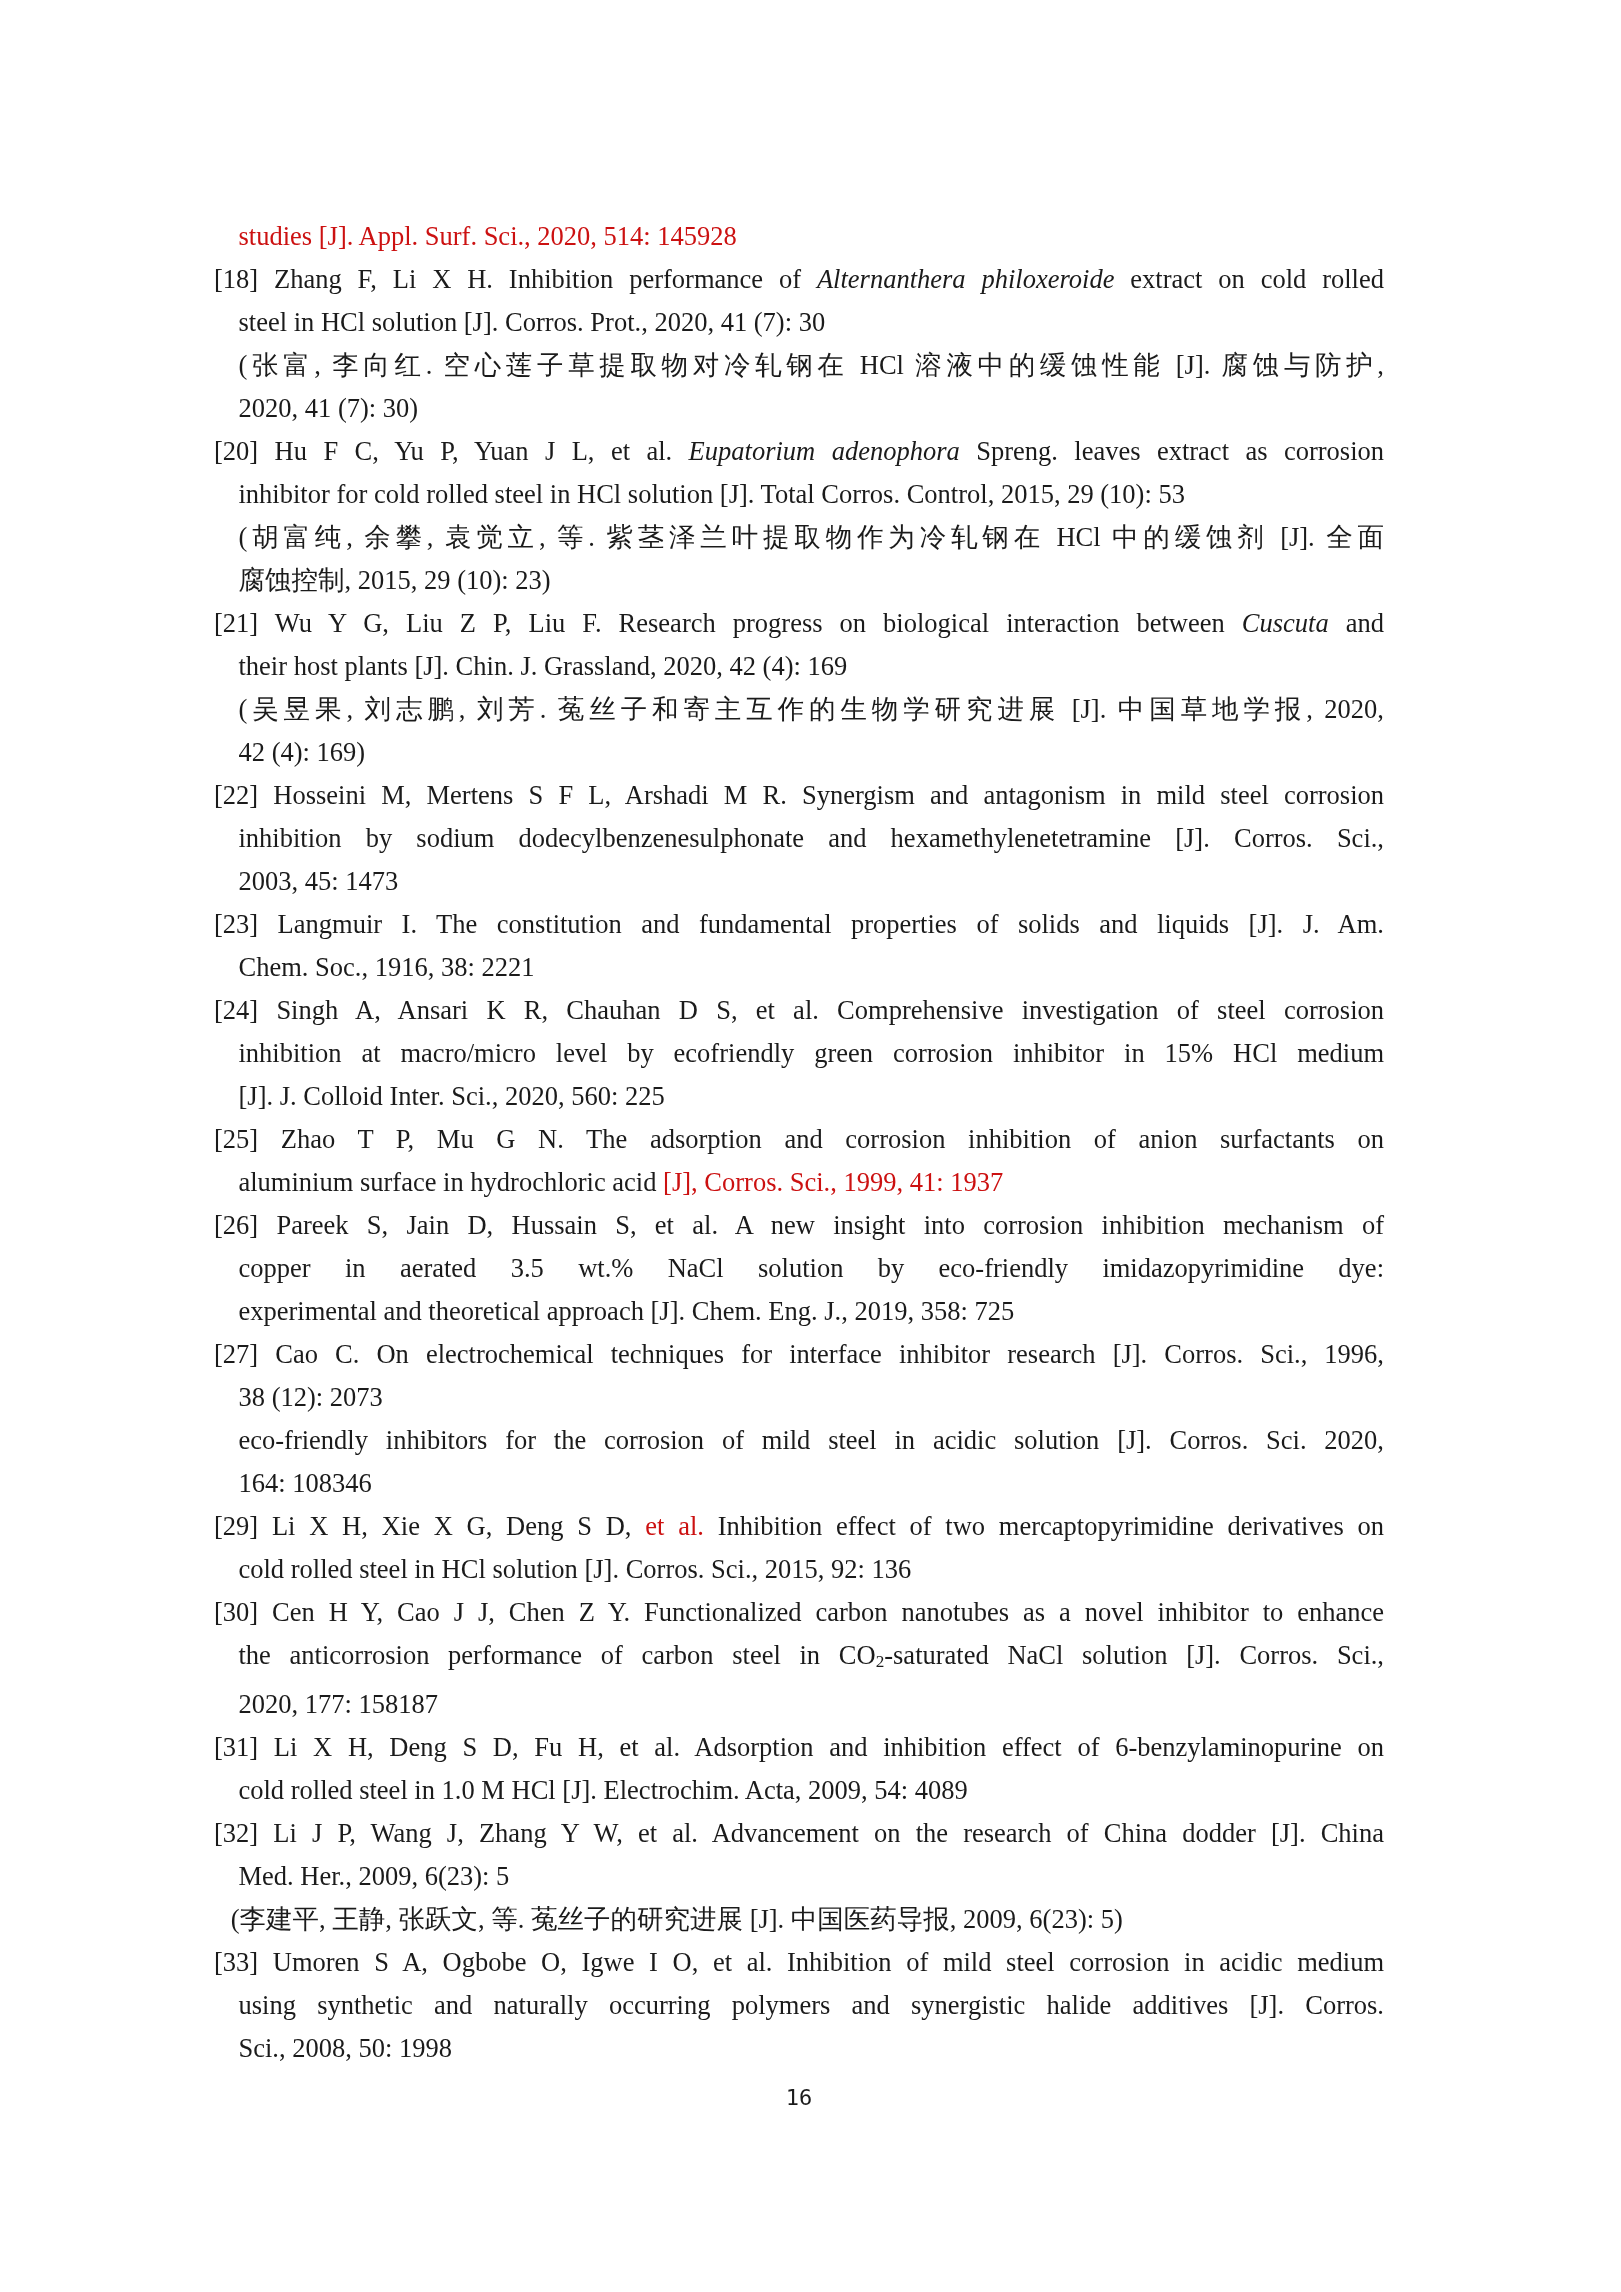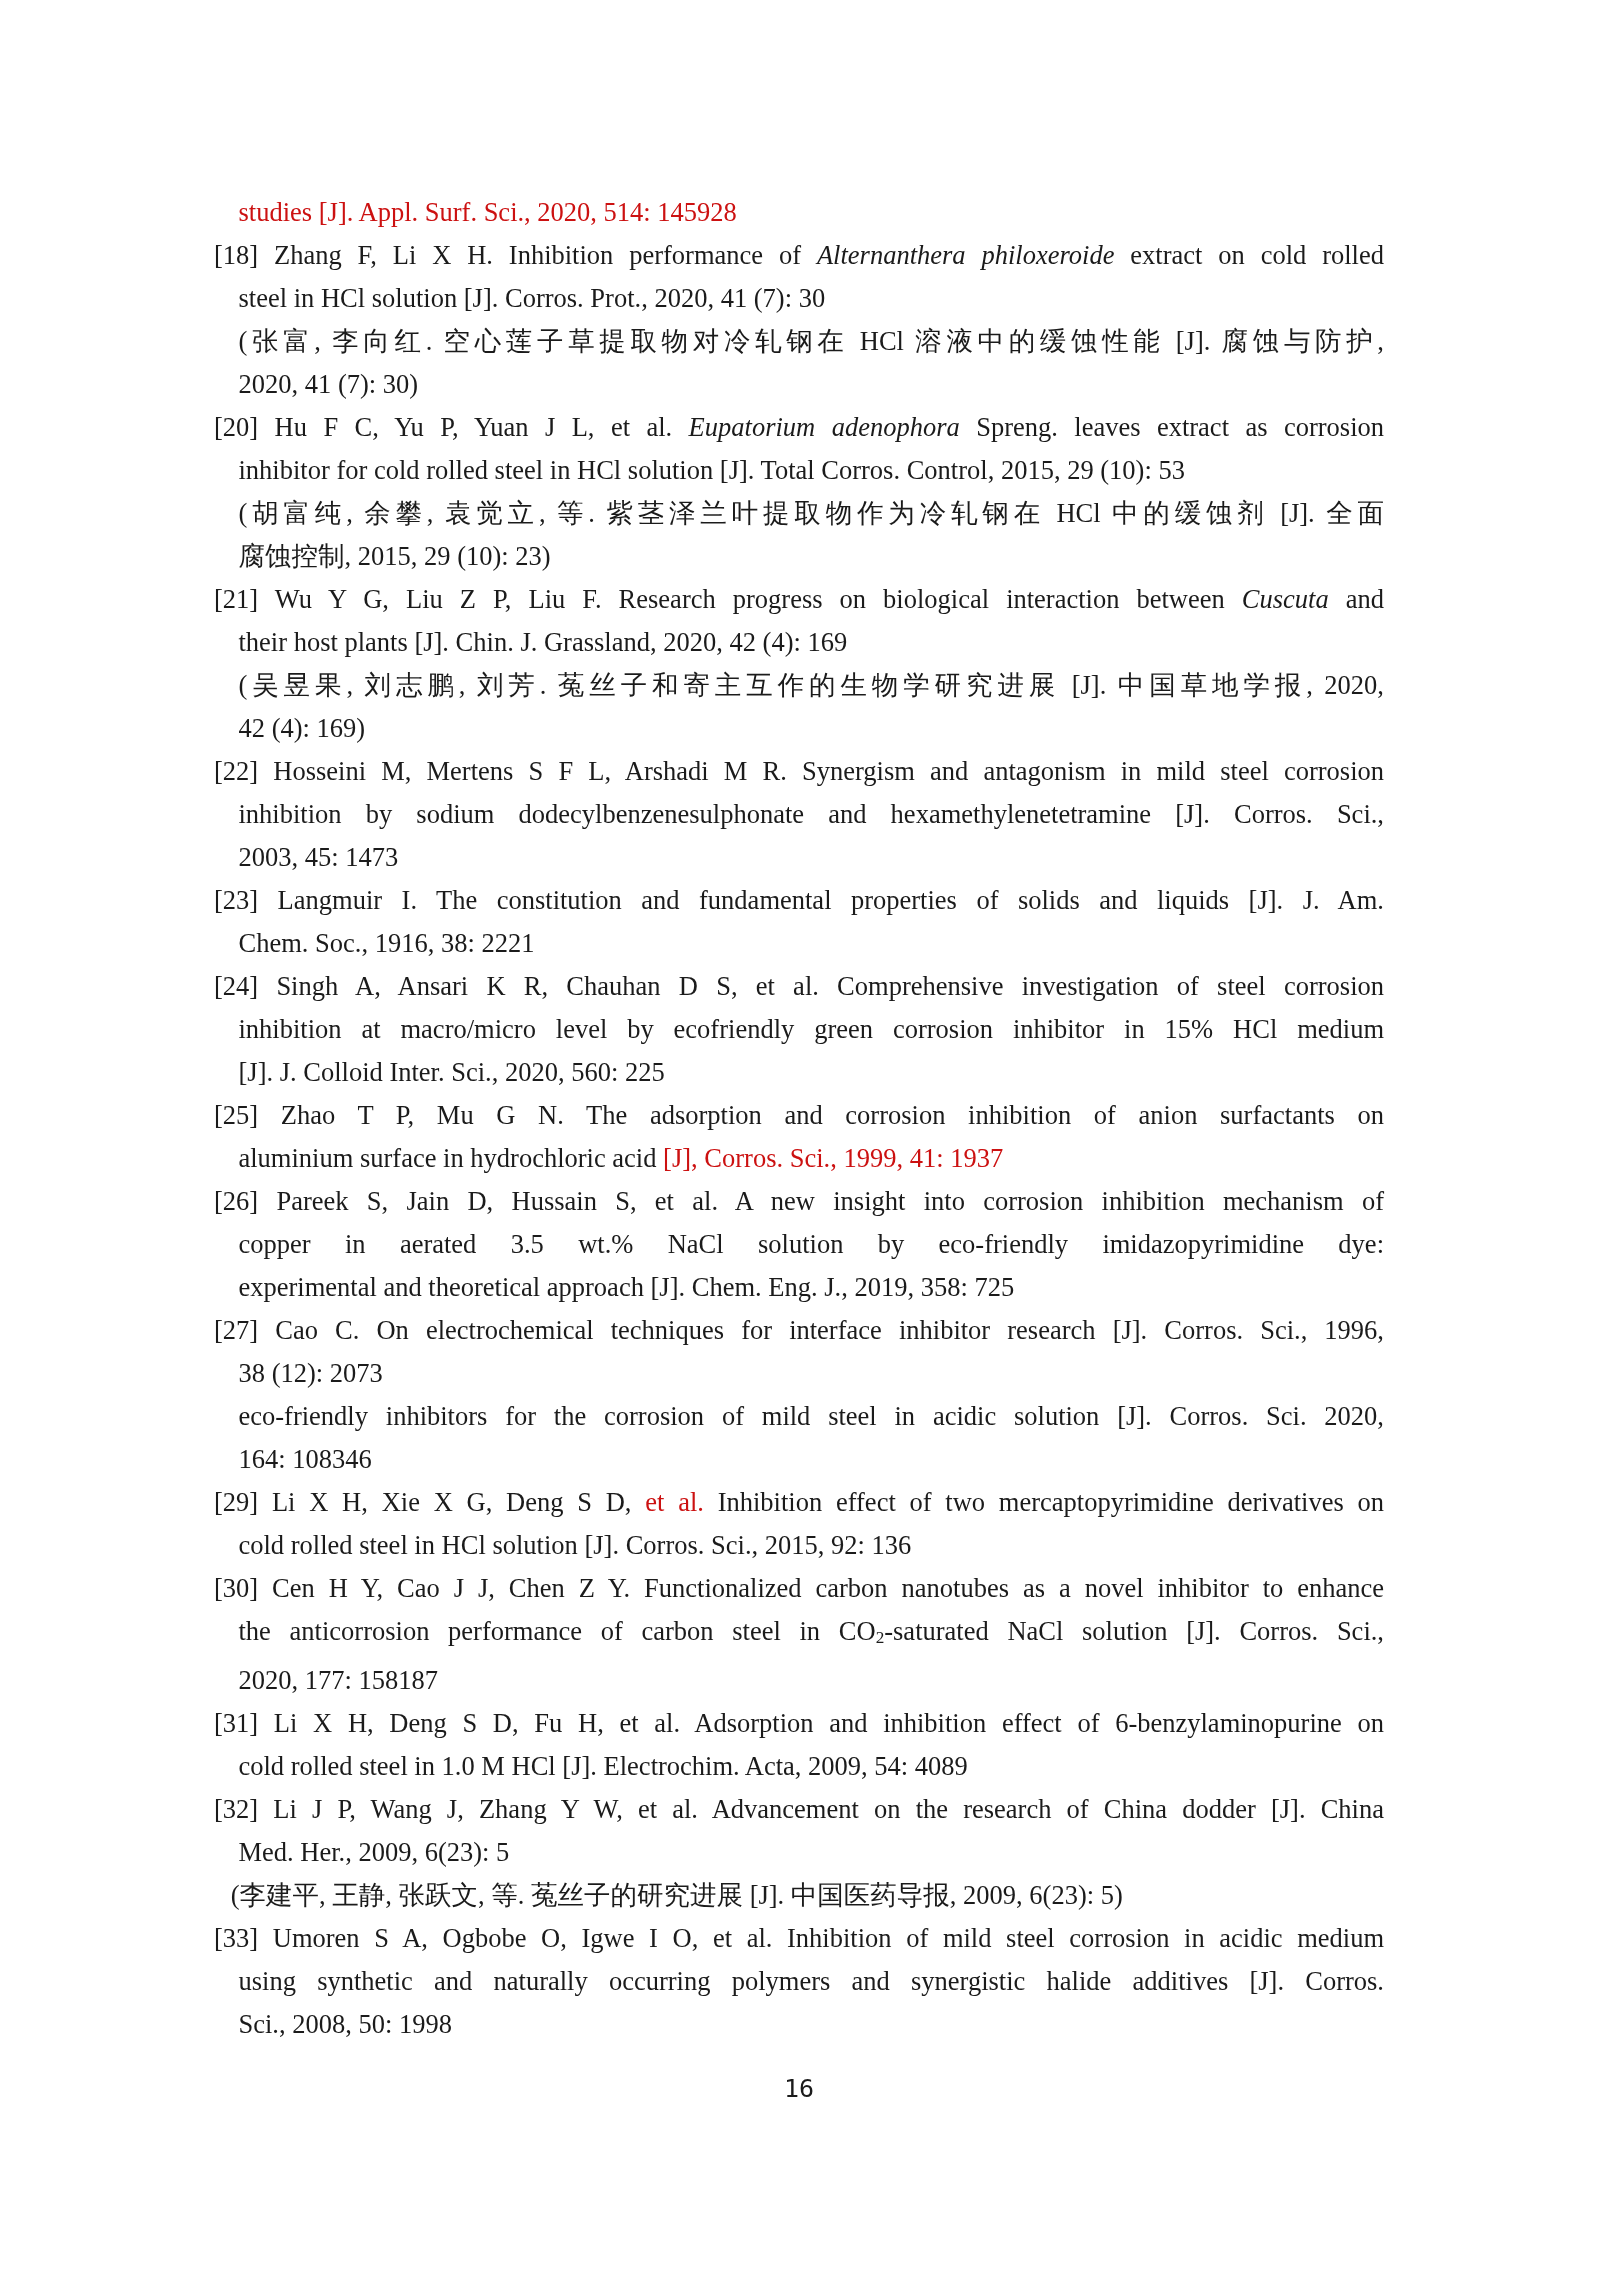--- a/index.html
+++ b/index.html
@@ -8,38 +8,38 @@
     width: 1621px;
     height: 2293px;
     background: #ffffff;
     box-sizing: border-box;
     padding: 191px 237px 0 214px;
     overflow: hidden;
     font-family: "Liberation Serif", "DejaVu Serif", serif;
     font-size: 26.5px;
     color: #1b1b1b;
   }
-  .refs { width: 100%; }
+  .refs { width: 100%; margin-top: 24px; }
   .line {
     line-height: 43px;
     min-height: 43px;
     white-space: normal;
   }
   .line.j { text-align: justify; text-align-last: justify; }
   .ind-num { padding-left: 0; }
   .ind-cont { padding-left: 24.5px; }
   .ind-cn { padding-left: 16.7px; }
   .red { color: #cc1111; }
   .it { font-style: italic; }
   .sub { font-size: 0.65em; vertical-align: -0.18em; }
   .pagenum {
-    margin-top: 28px;
+    margin-top: 15px;
     text-align: center;
     font-family: "DejaVu Sans Mono", monospace;
-    font-size: 25px;
+    font-size: 22px;
     color: #1b1b1b;
   }
 </style>
 </head>
 <body>
 
 <div class="page">
   <div class="refs">
       <div>
         <div class="line ind-cont"><span class="red">studies [J]. Appl. Surf. Sci., 2020, 514: 145928</span></div>

